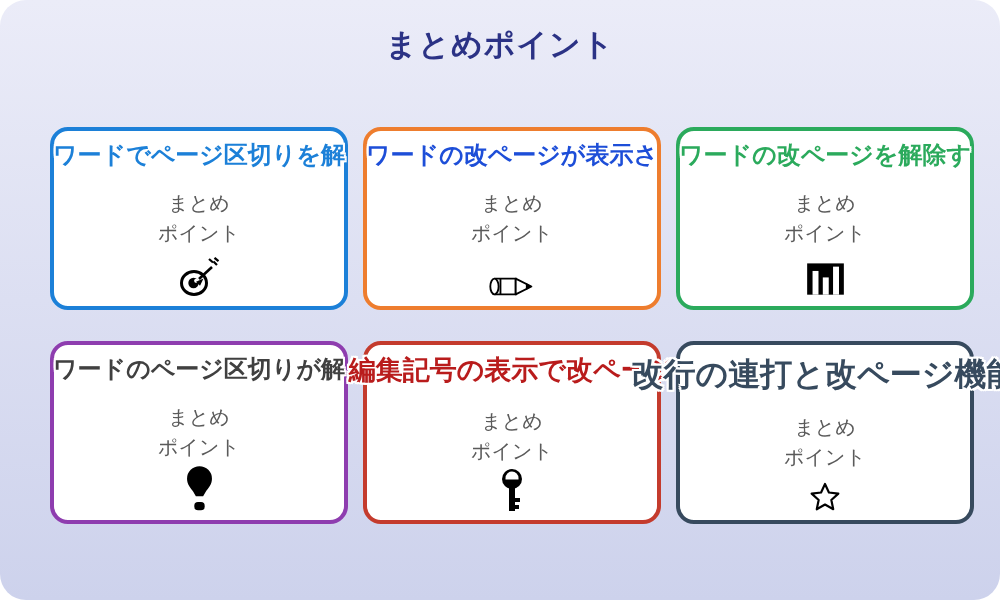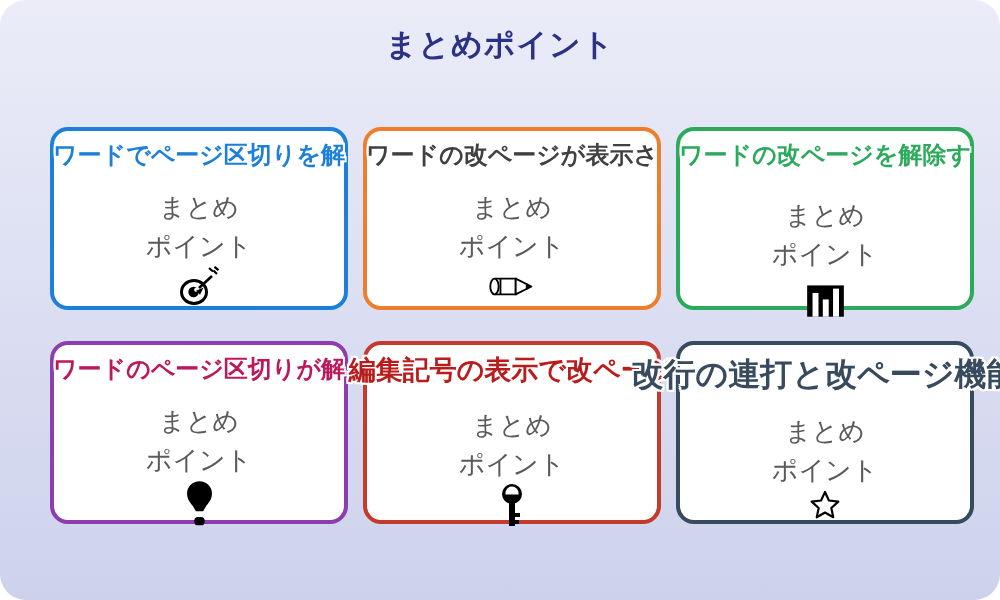--- a/index.html
+++ b/index.html
@@ -12,21 +12,21 @@
     grid-template-columns:repeat(3,298px);column-gap:15px;row-gap:31px;}
   .card{width:298px;height:183px;box-sizing:border-box;background:#ffffff;
     border:4px solid #888;border-radius:18px;display:flex;flex-direction:column;
     align-items:center;overflow:visible;cursor:pointer;}
   .card-title{margin-top:9px;font-size:24px;font-weight:800;line-height:1.25;
     white-space:nowrap;text-align:center;
     text-shadow:-2px -2px 0 #fff,2px -2px 0 #fff,-2px 2px 0 #fff,2px 2px 0 #fff,
       0 -2px 0 #fff,0 2px 0 #fff,-2px 0 0 #fff,2px 0 0 #fff;}
   .card:nth-child(5) .card-title{font-size:27px;}
   .card:nth-child(6) .card-title{font-size:32px;}
-  .card-sub{margin-top:18px;text-align:center;font-size:26px;line-height:1.5;color:#5a5a5a;}
+  .card-sub{margin-top:18px;text-align:center;font-size:20px;line-height:1.5;color:#5a5a5a;}
   .card-icon{flex:1;display:flex;align-items:flex-end;justify-content:center;
     padding-bottom:9px;}
   .card-icon svg{display:block;}
 </style>
 </head>
 <body>
 
 <div class="stage">
   <div class="panel" style="background: linear-gradient(rgb(235, 236, 248) 0%, rgb(205, 210, 236) 100%);"></div>
 
@@ -48,54 +48,54 @@
           <line x1="34" y1="10" x2="21" y2="22" stroke="#000" stroke-width="2.6"></line>
           <polygon points="18,24.8 25.5,21.5 22,28.8" fill="#000"></polygon>
           <line x1="31" y1="2" x2="35" y2="5.5" stroke="#000" stroke-width="2.2"></line>
           <line x1="35.5" y1="4.5" x2="39" y2="8" stroke="#000" stroke-width="2.2"></line>
           <line x1="36.5" y1="0.8" x2="40.5" y2="4.2" stroke="#000" stroke-width="2.2"></line>
         </svg>
       </div>
     </div>
 
     <div class="card" style="border-color: rgb(238, 125, 46); background: rgb(255, 255, 255);">
-      <div class="card-title" style="color: #404040;">ワードの改ページが表示さ</div>
+      <div class="card-title" style="color: #1d4ed8;">ワードの改ページが表示さ</div>
       <div class="card-sub" style="color: rgb(90, 90, 90);">
         <span>まとめ</span><br>
         <span>ポイント</span>
       </div>
       <div class="card-icon">
         <svg viewBox="0 0 52 22" width="48" height="21">
           <path d="M7 2.5 H30 V19.5 H7" fill="#fff" stroke="#000" stroke-width="2"></path>
           <ellipse cx="7" cy="11" rx="4.5" ry="8.5" fill="#fff" stroke="#000" stroke-width="2"></ellipse>
           <line x1="13.5" y1="2.5" x2="13.5" y2="19.5" stroke="#000" stroke-width="2"></line>
           <polygon points="30,2.5 47,11 30,19.5" fill="#fff" stroke="#000" stroke-width="2" stroke-linejoin="round"></polygon>
           <polygon points="41,7 47.5,11 41,15" fill="#000"></polygon>
         </svg>
       </div>
     </div>
 
-    <div class="card" style="border-color: rgb(43, 170, 92); background: rgb(255, 255, 255); gap: 8px;">
+    <div class="card" style="border-color: rgb(43, 170, 92); background: rgb(255, 255, 255);">
       <div class="card-title" style="color: rgb(43, 170, 92);">ワードの改ページを解除す</div>
       <div class="card-sub" style="color: rgb(90, 90, 90);">
         <span>まとめ</span><br>
         <span>ポイント</span>
       </div>
       <div class="card-icon">
         <svg viewBox="0 0 38 34" width="41" height="37">
           <rect x="2" y="3" width="34" height="29" fill="#000"></rect>
           <rect x="7" y="10" width="5.5" height="22" fill="#fff"></rect>
           <rect x="16.5" y="16" width="5.5" height="16" fill="#fff"></rect>
           <rect x="26" y="6" width="5.5" height="26" fill="#fff"></rect>
         </svg>
       </div>
     </div>
 
     <div class="card" style="border-color: rgb(142, 61, 175); background: rgb(255, 255, 255);">
-      <div class="card-title" style="color: #be185d;">ワードのページ区切りが解</div>
+      <div class="card-title" style="color: #404040;">ワードのページ区切りが解</div>
       <div class="card-sub" style="color: rgb(90, 90, 90);">
         <span>まとめ</span><br>
         <span>ポイント</span>
       </div>
       <div class="card-icon">
         <svg viewBox="0 0 26 44" width="27" height="46">
           <path d="M13 1 A12 12 0 0 1 25 13 C25 18.5 21.5 22 19 25.5 L16.5 30 H9.5 L7 25.5 C4.5 22 1 18.5 1 13 A12 12 0 0 1 13 1 Z" fill="#000"></path>
           <rect x="8" y="35.5" width="10" height="8" rx="3.5" fill="#000"></rect>
         </svg>
       </div>

